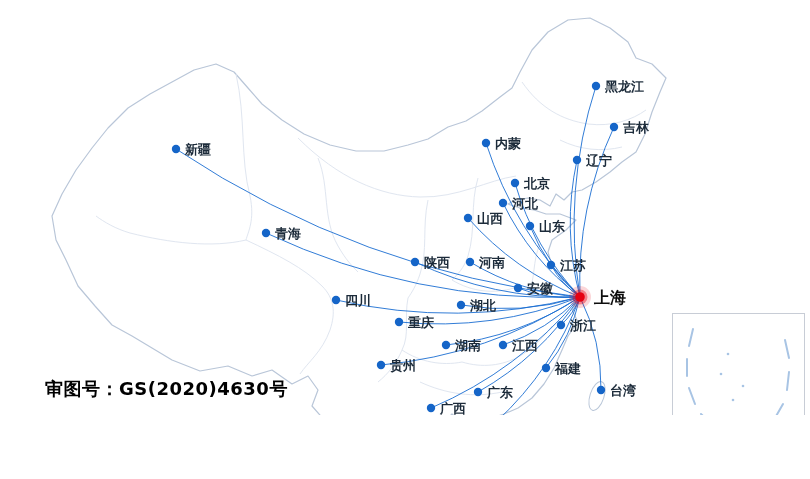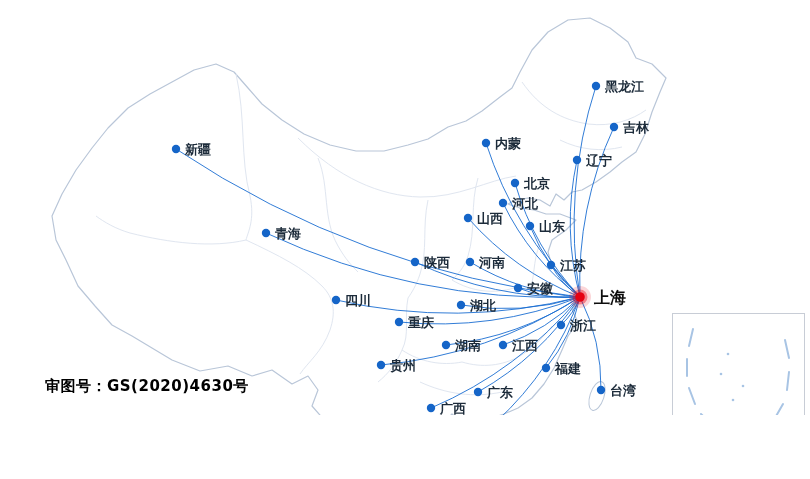--- a/index.html
+++ b/index.html
@@ -45,21 +45,21 @@
   .origin-label {
     font-size: 16px;
     font-weight: 700;
     fill: #0d0d0d;
     font-family: "DejaVu Sans", sans-serif;
   }
   .approval {
     position: absolute;
     left: 45px;
     top: 377px;
-    font-size: 15px;
+    font-size: 18px;
     font-weight: 700;
     color: #000000;
     letter-spacing: 0.5px;
   }
   .inset {
     position: absolute;
     left: 672px;
     top: 313px;
     width: 133px;
     height: 143px;

